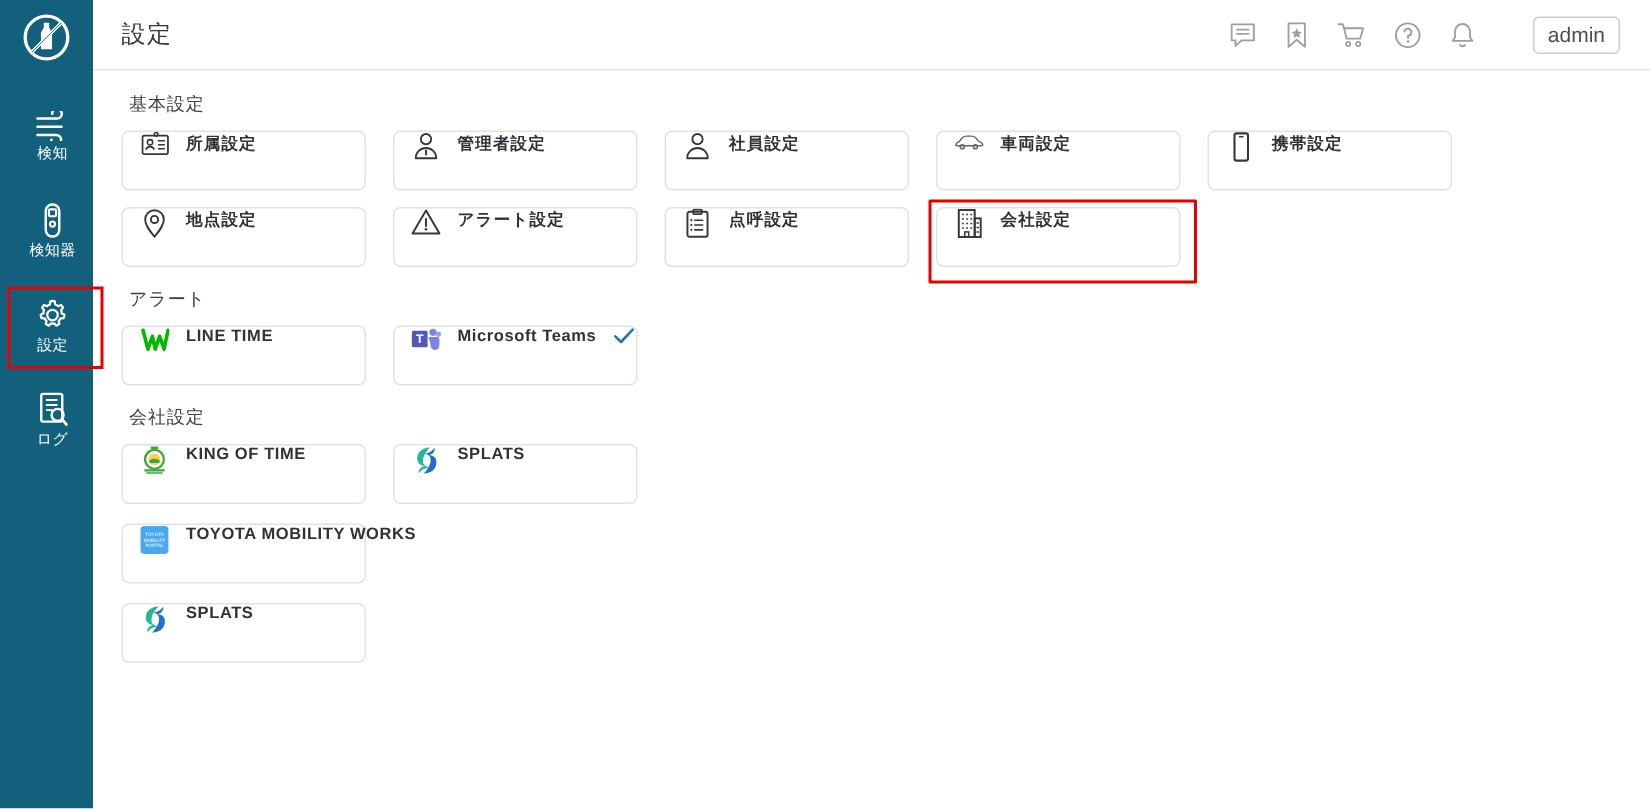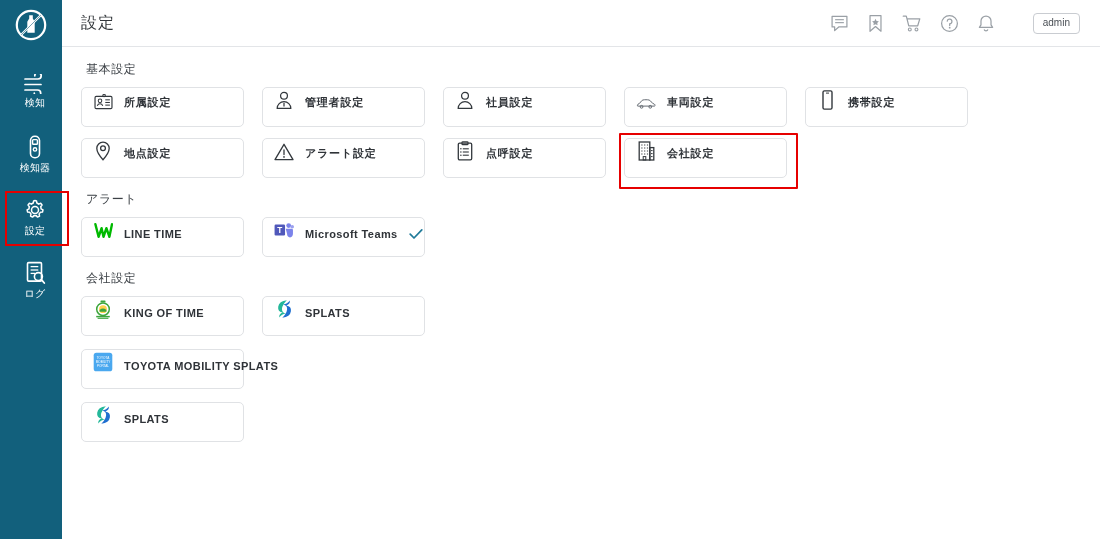--- a/index.html
+++ b/index.html
@@ -53,42 +53,42 @@
   }
   .page-title {
     font-size: 16px; color: #33373b; letter-spacing: 1px;
   }
   .topbar-spacer { flex: 1; }
   .topbar-icons { display: flex; align-items: center; gap: 18px; }
   .tb-ico { cursor: pointer; line-height: 0; display:block; }
   .admin-btn {
     margin-left: 20px;
     border: 1px solid #c9ccd1; border-radius: 4px;
-    padding: 4px 9px 5px; font-size: 10px; color: #4a4f55;
+    padding: 4px 9px 5px; font-size: 14px; color: #4a4f55;
     background: #fff; cursor: pointer; line-height: 1;
   }
 
   .content {
     flex: 1; overflow: hidden;
     padding: 14px 0 0 19px;
   }
   .section-title {
     font-size: 12px; color: #3c4146;
     margin: 0 0 9px 5px; letter-spacing: .6px;
   }
   .section + .section { margin-top: 13px; }
   .card-row { display: flex; gap: 18px; margin-bottom: 11px; }
   .card-row:last-child { margin-bottom: 0; }
 
   .card {
     width: 163px; height: 40px;
     border: 1px solid #e0e2e5; border-radius: 5px;
     background: #ffffff;
-    display: flex; align-items: flex-end;
-    padding: 16px 11px; gap: 11px;
+    display: flex; align-items: flex-start;
+    padding: 0 11px; gap: 11px;
     cursor: pointer; position: relative;
     box-shadow: 0 0 0 rgba(0,0,0,0);
   }
   .card-ico { width: 20px; line-height: 0; display:flex; align-items:center; justify-content:center; flex:0 0 20px;}
   .card-label {
     font-size: 11px; color: #2f3338; letter-spacing: .4px;
     font-weight: 600; white-space: nowrap;
   }
   .card-label.jp { font-weight: 600; letter-spacing: .8px; }
   .card.highlight::after {
@@ -408,21 +408,21 @@
         <div class="card-row">
           <div class="card">
             <span class="card-ico">
               <svg width="20" height="20" viewBox="0 0 20 20">
                 <rect x="0.7" y="0.7" width="18.6" height="18.6" rx="2.6" fill="#4aa8ef"></rect>
                 <text x="10" y="7.2" font-family="'Liberation Sans',sans-serif" font-size="3.1" fill="#ffffff" text-anchor="middle">TOYOTA</text>
                 <text x="10" y="11" font-family="'Liberation Sans',sans-serif" font-size="3.1" fill="#ffffff" text-anchor="middle">MOBILITY</text>
                 <text x="10" y="14.8" font-family="'Liberation Sans',sans-serif" font-size="3.1" fill="#ffffff" text-anchor="middle">PORTAL</text>
               </svg>
             </span>
-            <span class="card-label">TOYOTA MOBILITY SPLATS</span>
+            <span class="card-label">TOYOTA MOBILITY WORKS</span>
           </div>
         </div>
       </section>
 
       <section class="section">
         <div class="card-row">
           <div class="card">
             <span class="card-ico">
               <svg width="19" height="20" viewBox="0 0 19 20">
                 <path d="M11.8 1.2 q-7.8 .6 -8.6 6.5 q-.7 5.2 4.6 5.9 q-4.1 1.3 -3.5 4.9 q2.3 -3.4 6.6 -3.9 q-4.4 -1 -3.9 -5.1 q.5 -4 4.8 -8.3 z" fill="#24b89a"></path>

